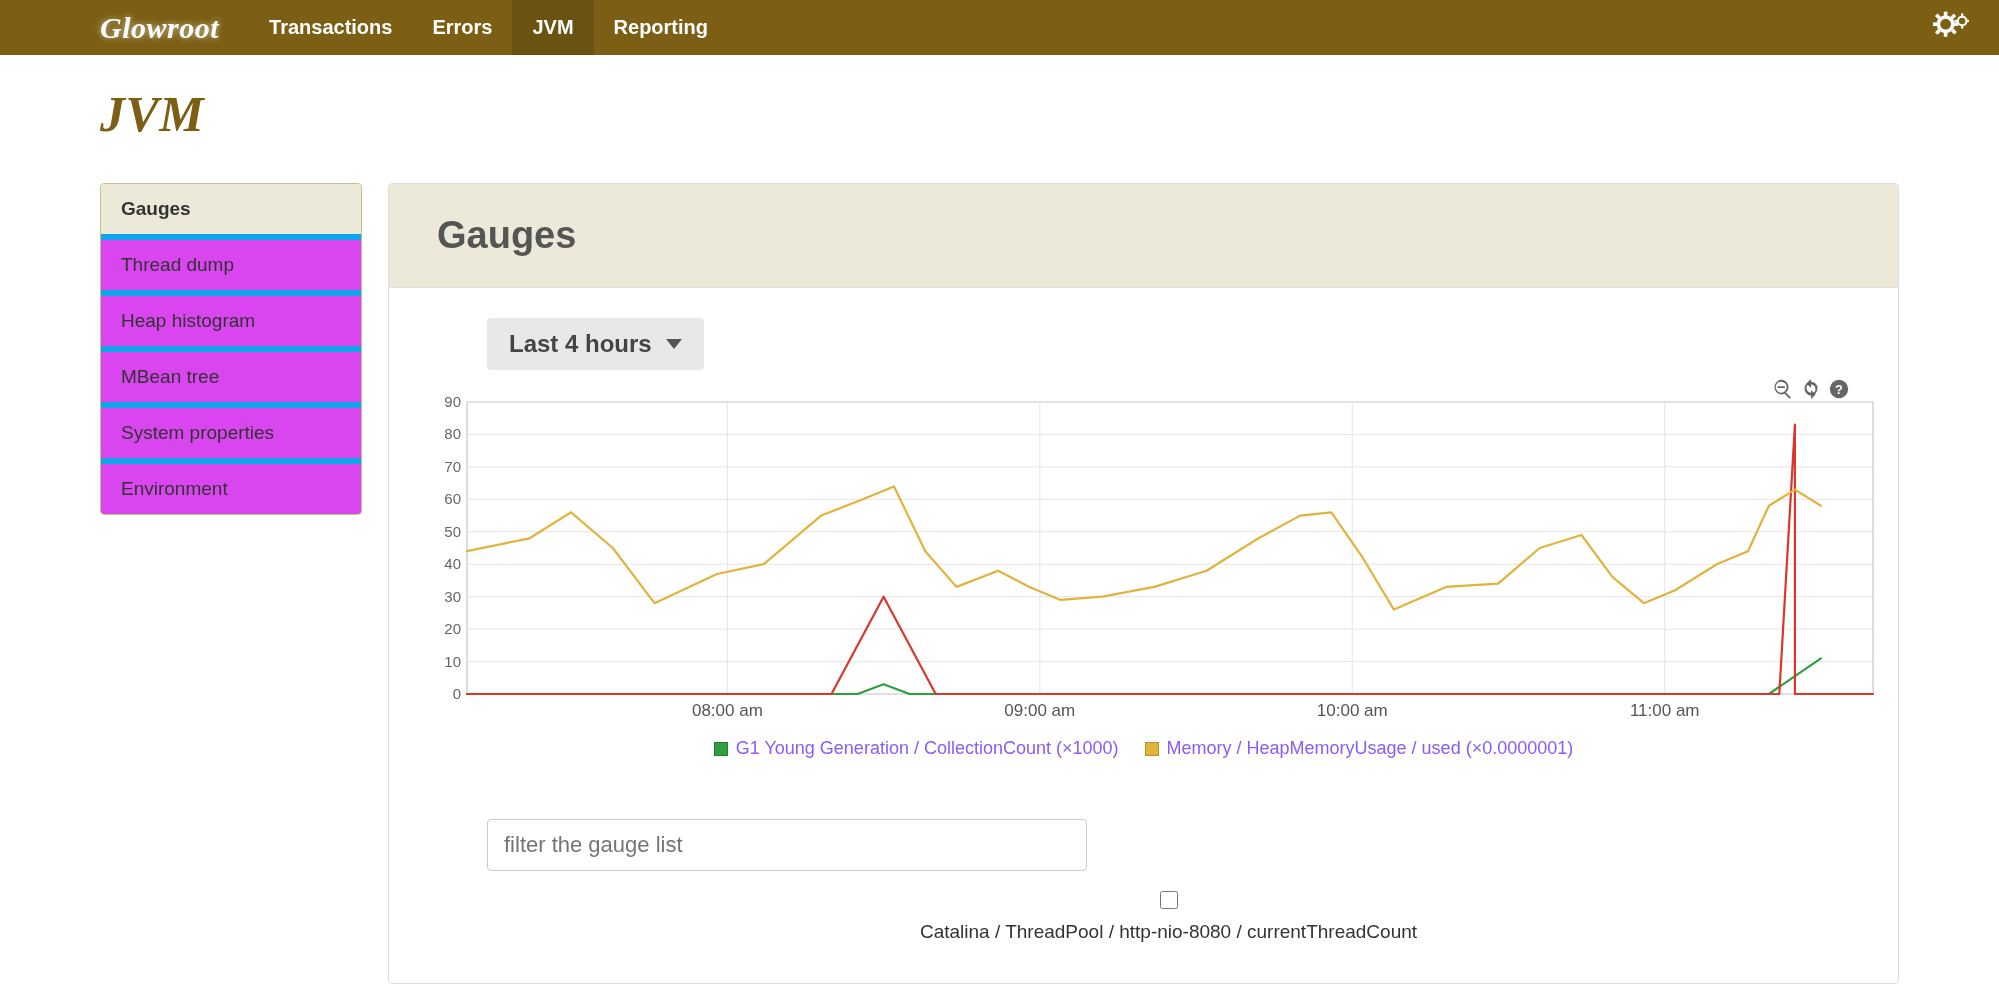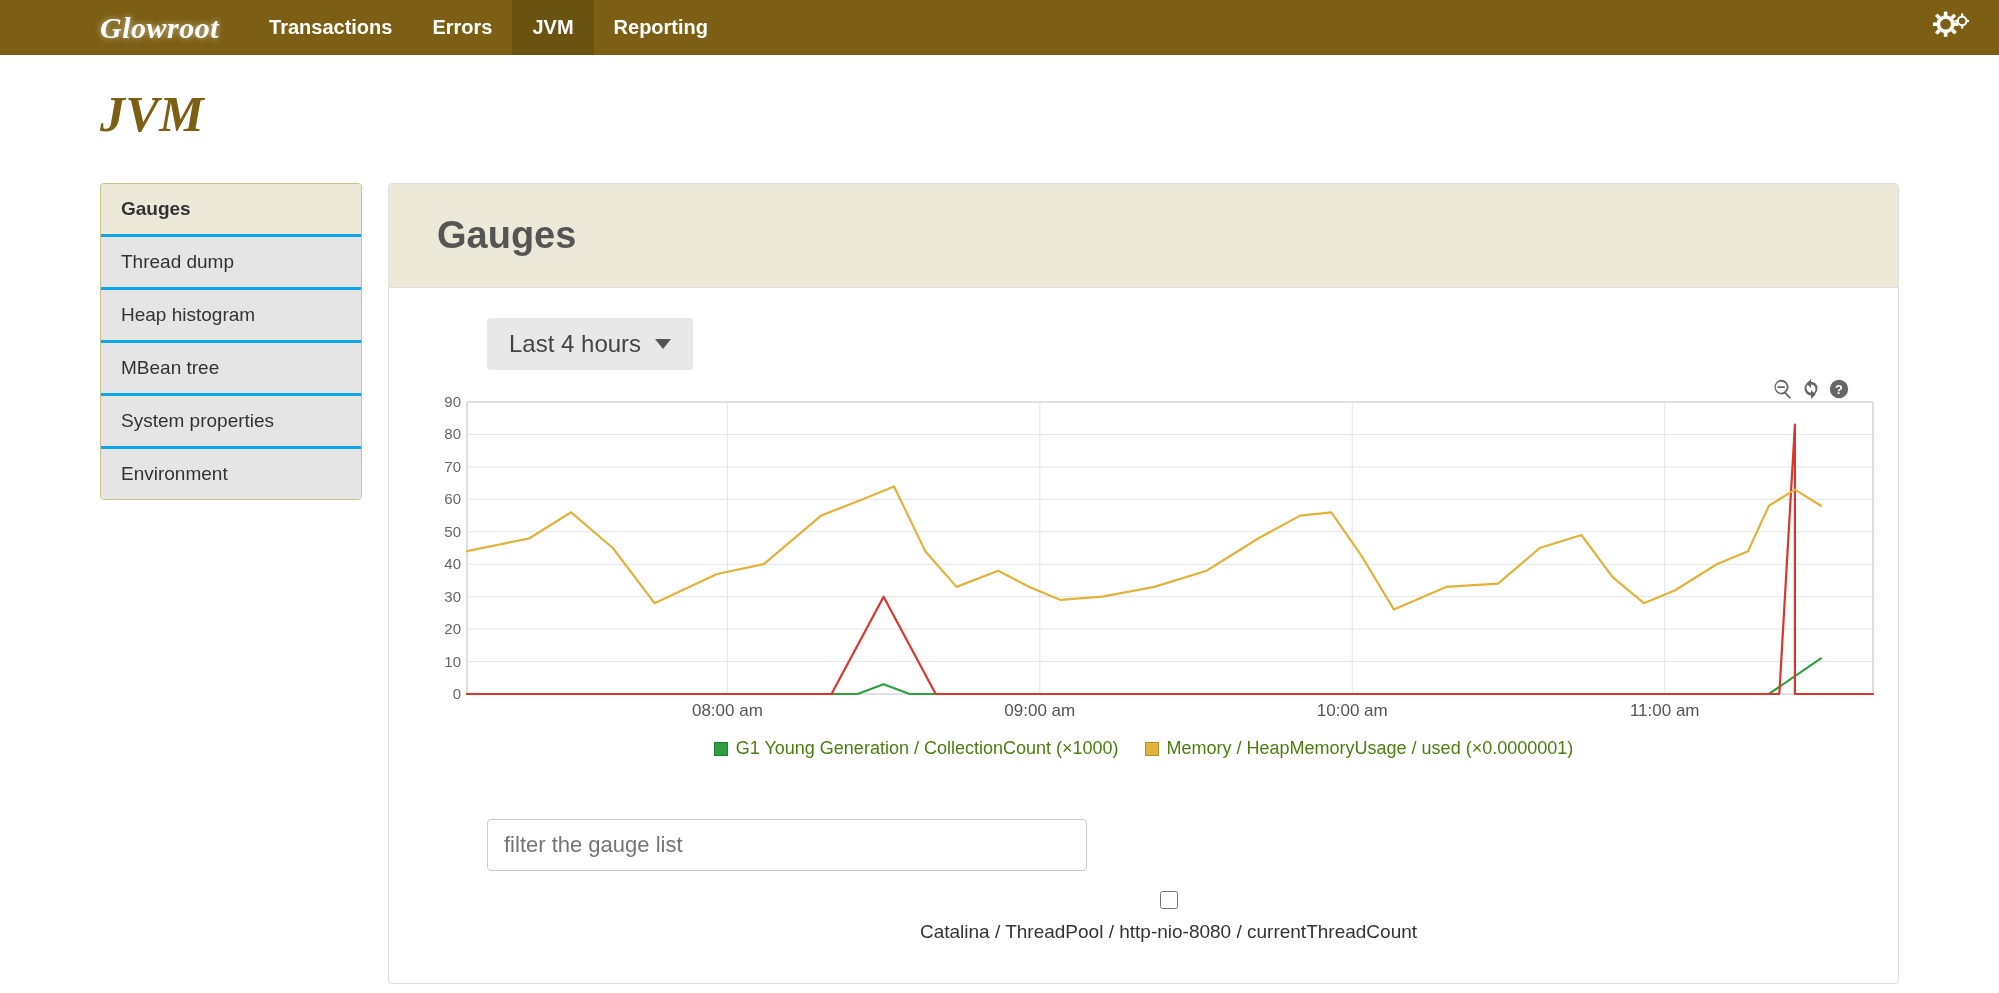--- a/index.html
+++ b/index.html
@@ -53,23 +53,23 @@
     width: 262px;
     border:1px solid #c9c08c;
     border-radius:4px;
     overflow:hidden;
     align-self:flex-start;
   }
   .sidebar-item {
     padding: 14px 20px;
     font-size:19px;
     color:#333;
-    border-top:3px solid #0ea5e9;
+    border-top:6px solid #0ea5e9;
     cursor:pointer;
-    background:#e5e5e5;
+    background:#d946ef;
   }
   .sidebar-item:first-child { border-top:none; }
   .sidebar-item.active {
     background:#ece9d8;
     font-weight:600;
   }
 
   
   .panel {
     flex:1;
@@ -88,37 +88,37 @@
     color:#555;
   }
   .panel-body { padding: 30px 48px 40px 48px; position:relative; }
 
   .range-dropdown {
     display:inline-flex; align-items:center;
     background:#e8e8e8;
     border-radius:4px;
     padding: 12px 22px;
     font-size:24px;
-    font-weight:400;
+    font-weight:700;
     color:#444;
     cursor:pointer;
     gap:14px;
     margin-left: 50px;
   }
   .caret-down {
     width:0;height:0;border-left:8px solid transparent;border-right:8px solid transparent;border-top:10px solid #555;
   }
 
   .chart-tools { position:absolute; right:48px; top:90px; display:flex; gap:6px; color:#666; }
   .chart-tools svg { width:22px; height:22px; fill:#666; cursor:pointer; }
 
   .chart-area { margin-top: 24px; position:relative; }
   svg.chart { display:block; }
 
-  .legend { display:flex; justify-content:center; gap:26px; margin-top:14px; font-size:18px; color:#4d7c0f; flex-wrap:wrap;}
+  .legend { display:flex; justify-content:center; gap:26px; margin-top:14px; font-size:18px; color:#8b5cf6; flex-wrap:wrap;}
   .legend-item { display:flex; align-items:center; gap:8px; cursor:pointer;}
   .swatch { width:14px; height:14px; border:1px solid rgba(0,0,0,.2); }
 
   .filter-row { margin-top: 60px; }
   .filter-input {
     width: 600px;
     padding: 12px 16px;
     font-size:22px;
     border:1px solid #ccc;
     border-radius:4px;

